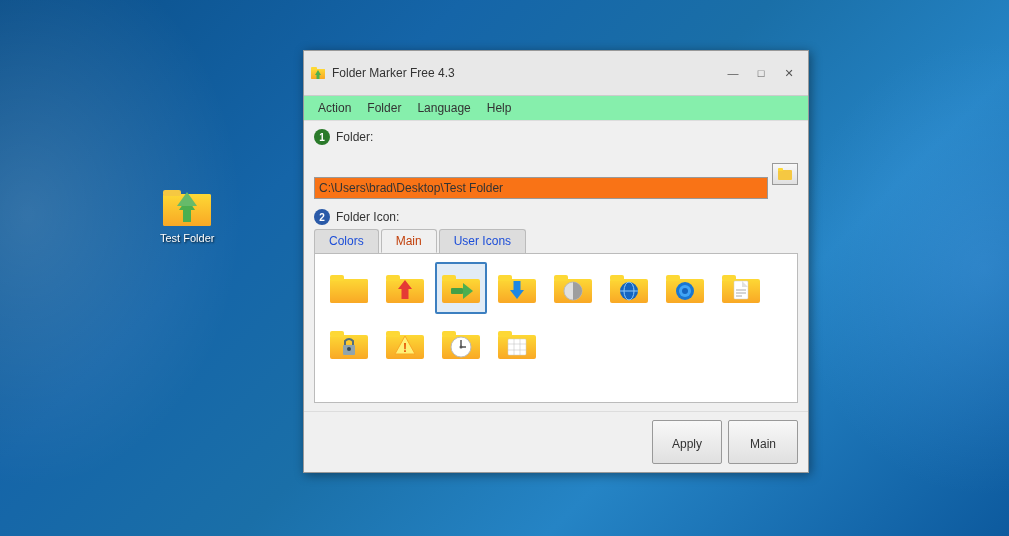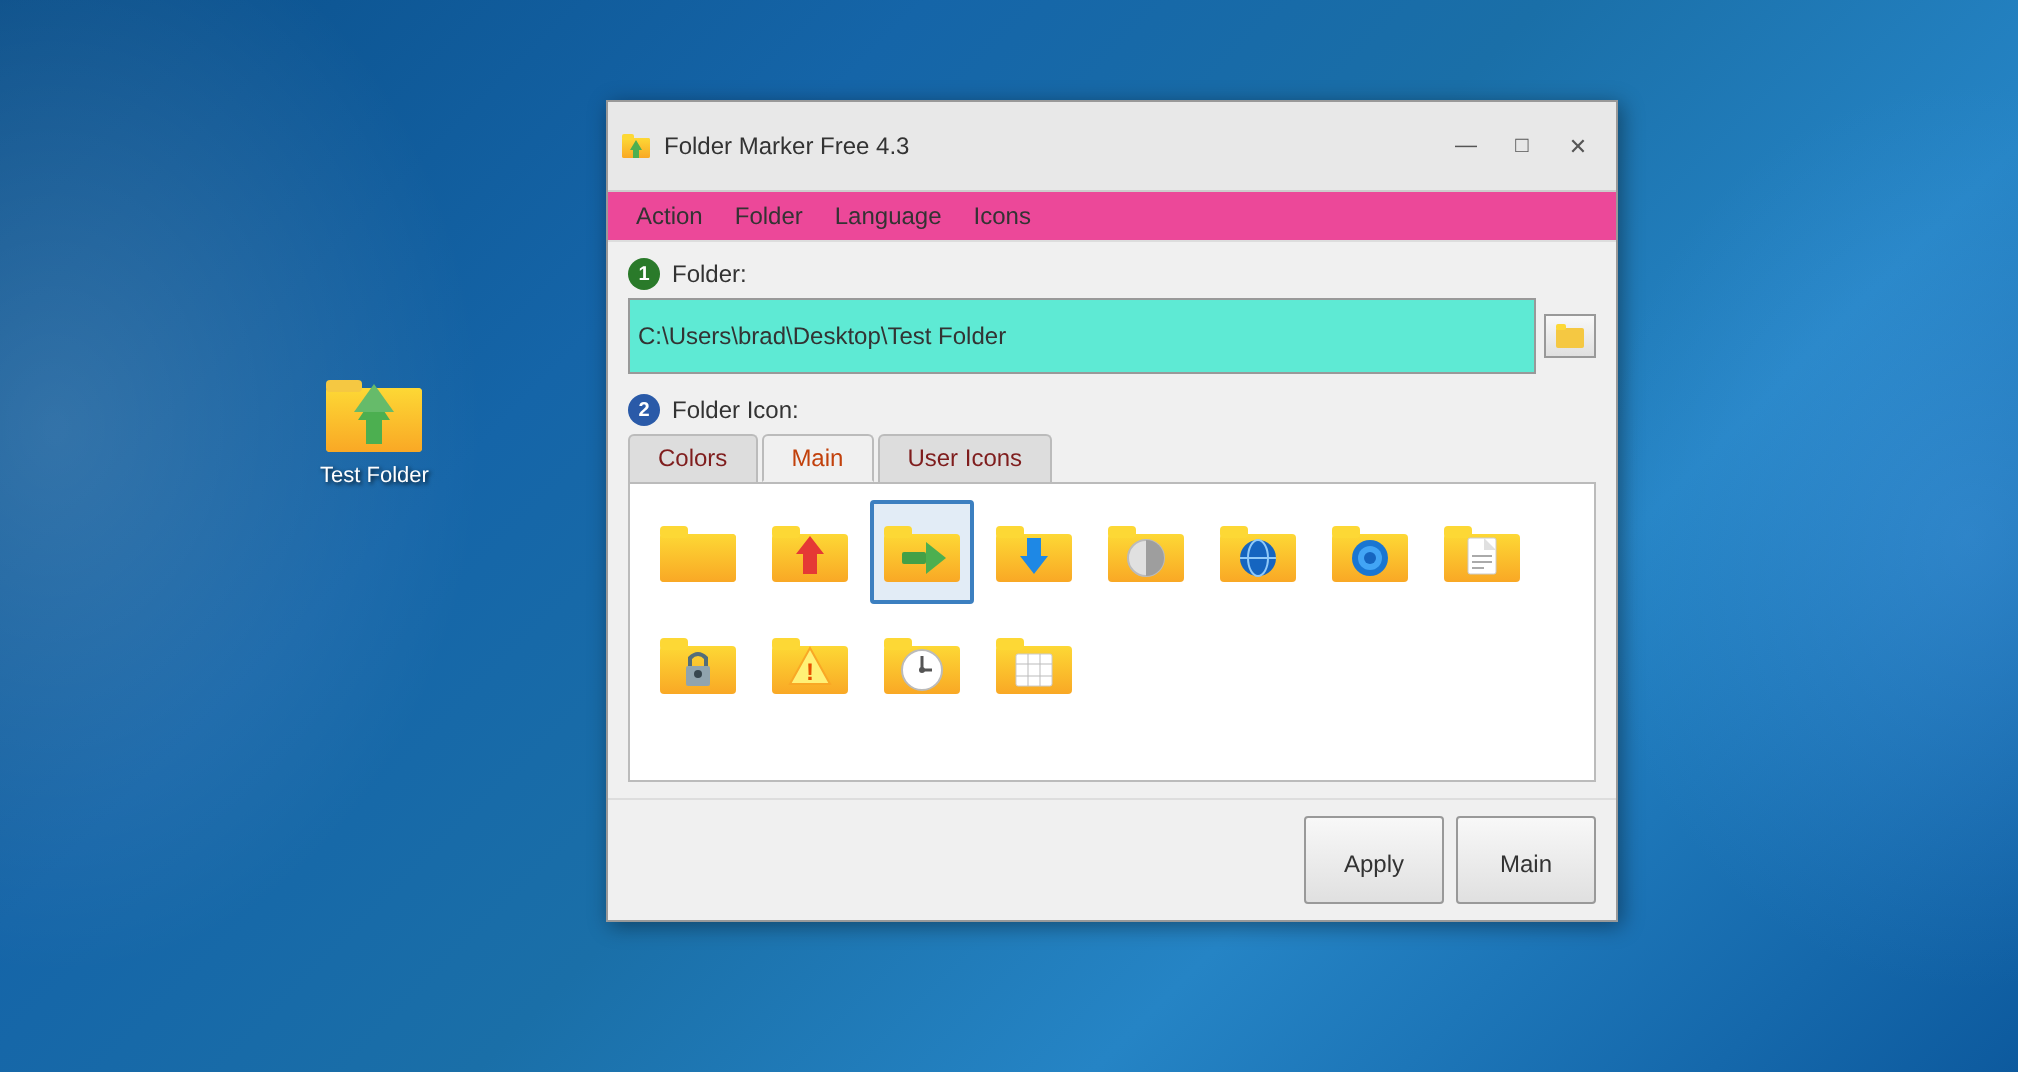--- a/index.html
+++ b/index.html
@@ -98,21 +98,21 @@
       font-size: 11px;
       color: #555;
       border-radius: 2px;
     }
 
     
     .menu-bar {
       display: flex;
       gap: 0;
       padding: 2px 6px;
-      background: #ec4899;
+      background: #86efac;
       border-bottom: 1px solid #ddd;
     }
     .menu-item {
       padding: 3px 8px;
       cursor: pointer;
       font-size: 12px;
       color: #333;
       border-radius: 2px;
     }
 
@@ -149,25 +149,26 @@
     .folder-path-row {
       display: flex;
       align-items: center;
       gap: 4px;
       margin-bottom: 10px;
     }
     .folder-path-input {
       flex: 1;
       height: 22px;
       border: 1px solid #999;
-      background: #5eead4;
-      padding: 18px 4px;
+      background: #f97316;
+      padding: 2px 4px;
       font-size: 12px;
       color: #333;
       outline: none;
+      margin-top: 28px;
     }
     .browse-btn {
       width: 26px;
       height: 22px;
       border: 1px solid #999;
       background: linear-gradient(to bottom, #f8f8f8, #e0e0e0);
       cursor: pointer;
       display: flex;
       align-items: center;
       justify-content: center;
@@ -179,21 +180,21 @@
       display: flex;
       gap: 0;
       margin-bottom: 0;
     }
     .tab {
       padding: 4px 14px;
       border: 1px solid #bbb;
       background: #ddd;
       cursor: pointer;
       font-size: 12px;
-      color: #7f1d1d;
+      color: #1d4ed8;
       border-bottom: none;
       margin-right: 2px;
       border-radius: 3px 3px 0 0;
     }
     .tab.active {
       background: #f0f0f0;
       color: #c2410c;
       font-weight: 500;
       border-bottom: 1px solid #f0f0f0;
       position: relative;
@@ -297,21 +298,21 @@
       <button class="title-btn">—</button>
       <button class="title-btn">□</button>
       <button class="title-btn close">✕</button>
     </div>
   </div>
 
   <div class="menu-bar">
     <span class="menu-item">Action</span>
     <span class="menu-item">Folder</span>
     <span class="menu-item">Language</span>
-    <span class="menu-item">Icons</span>
+    <span class="menu-item">Help</span>
   </div>
 
   <div class="content">
 
     <div class="section-label">
       <div class="step-circle green">
         <span>1</span>
       </div>
       <span>Folder:</span>
     </div>

